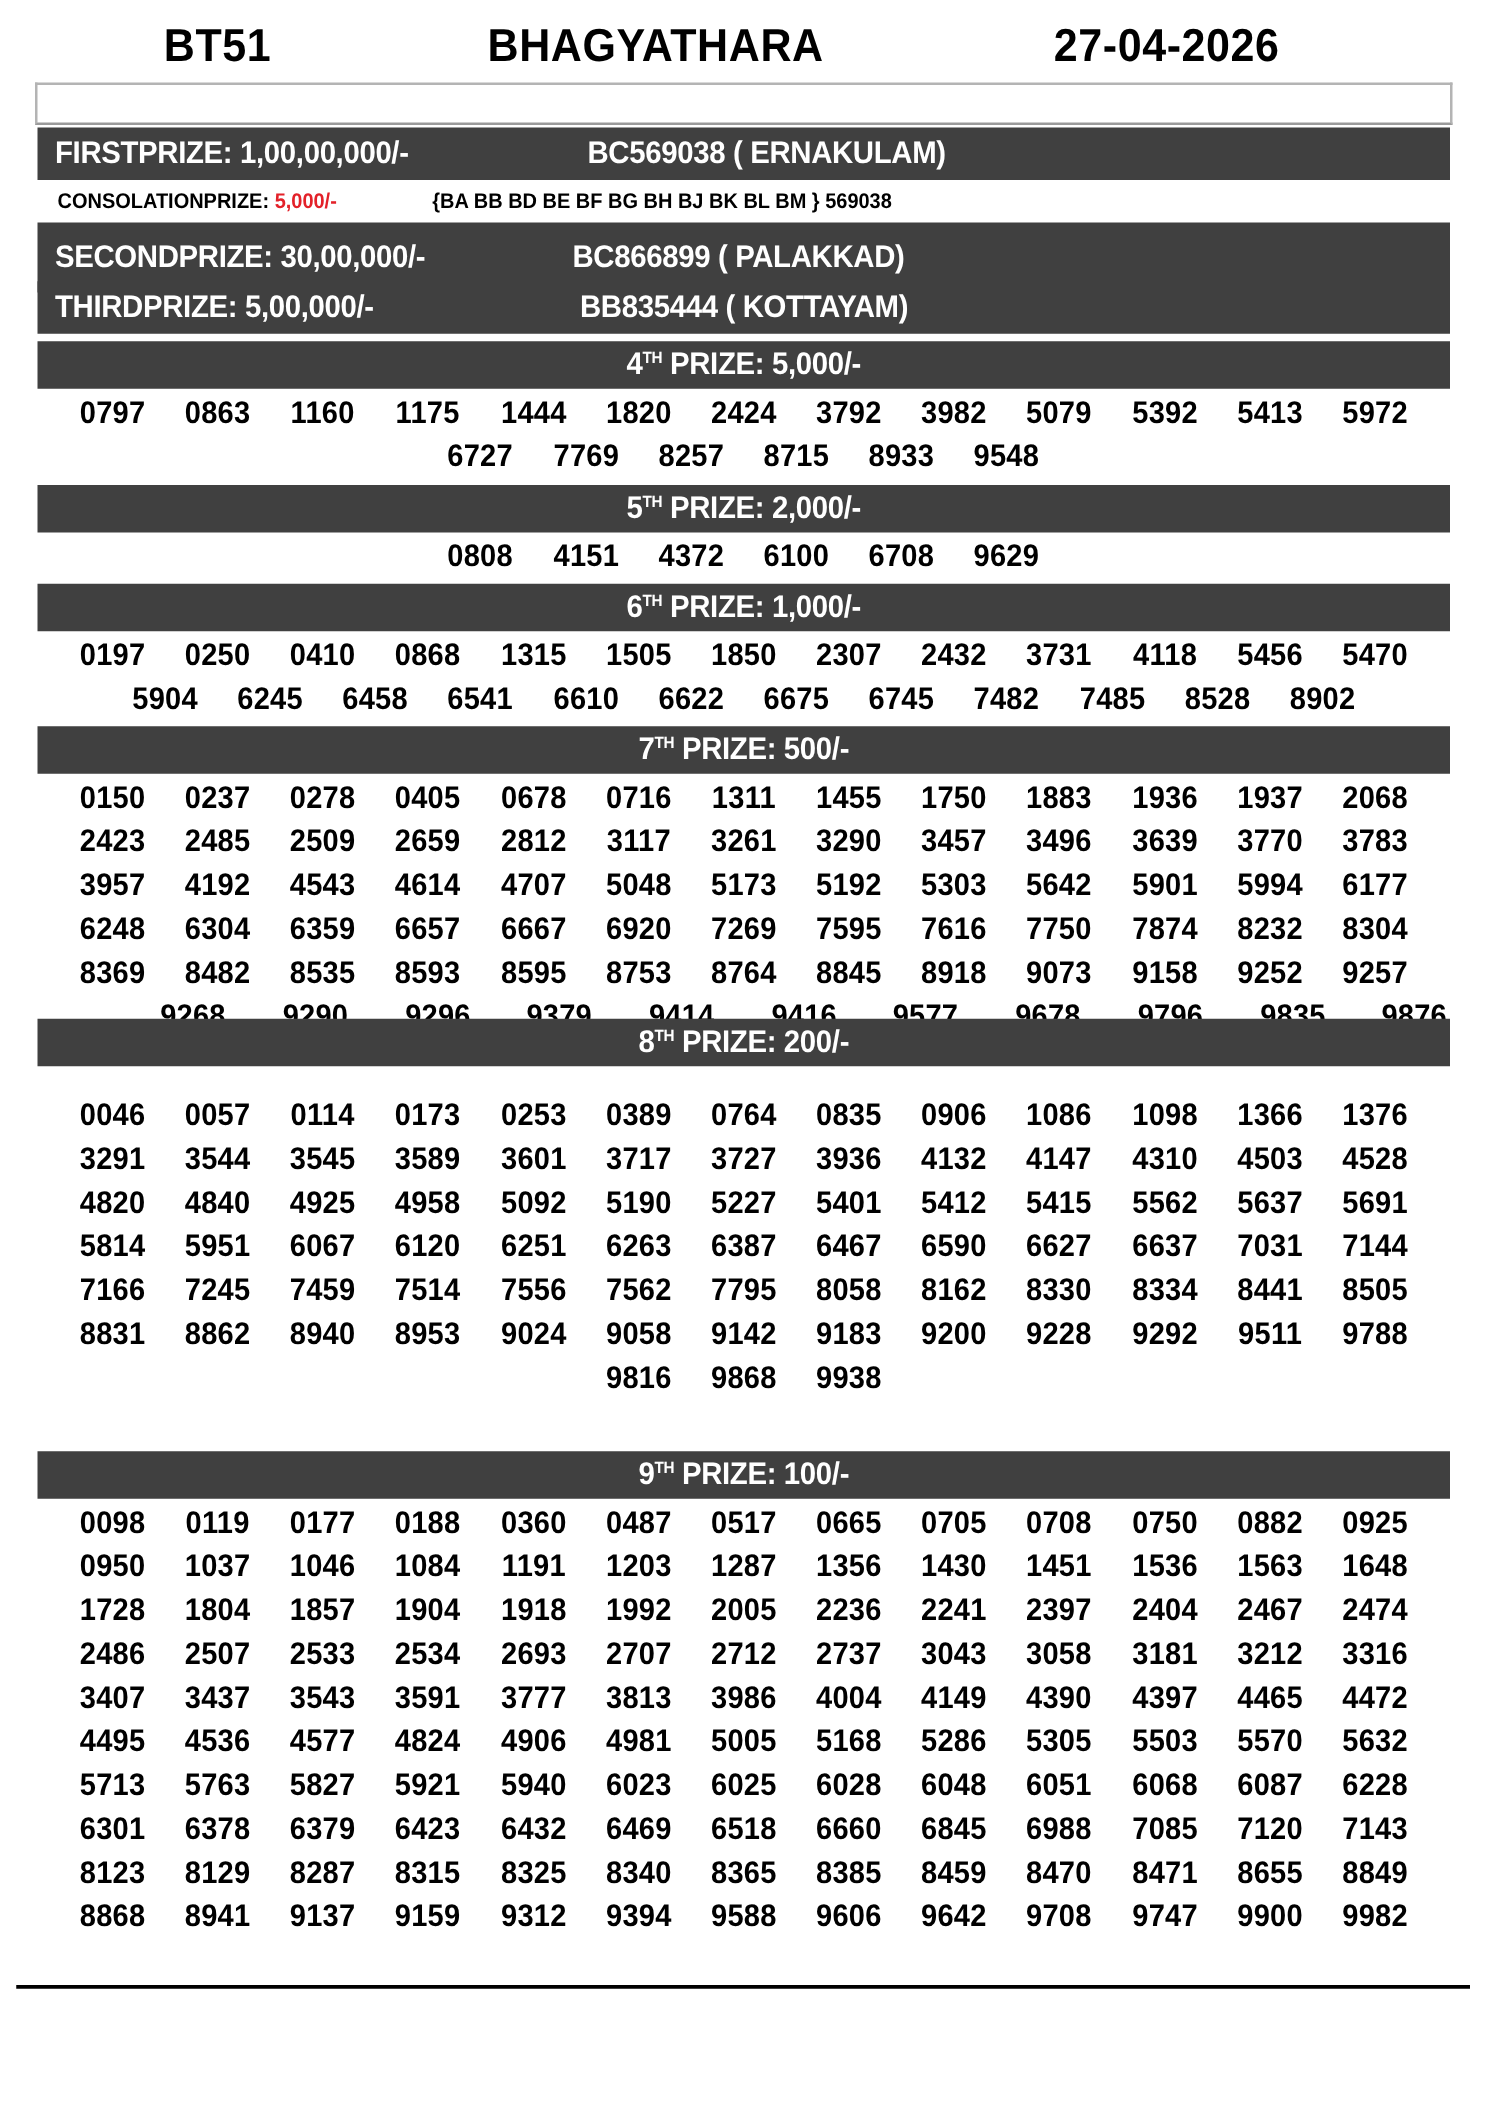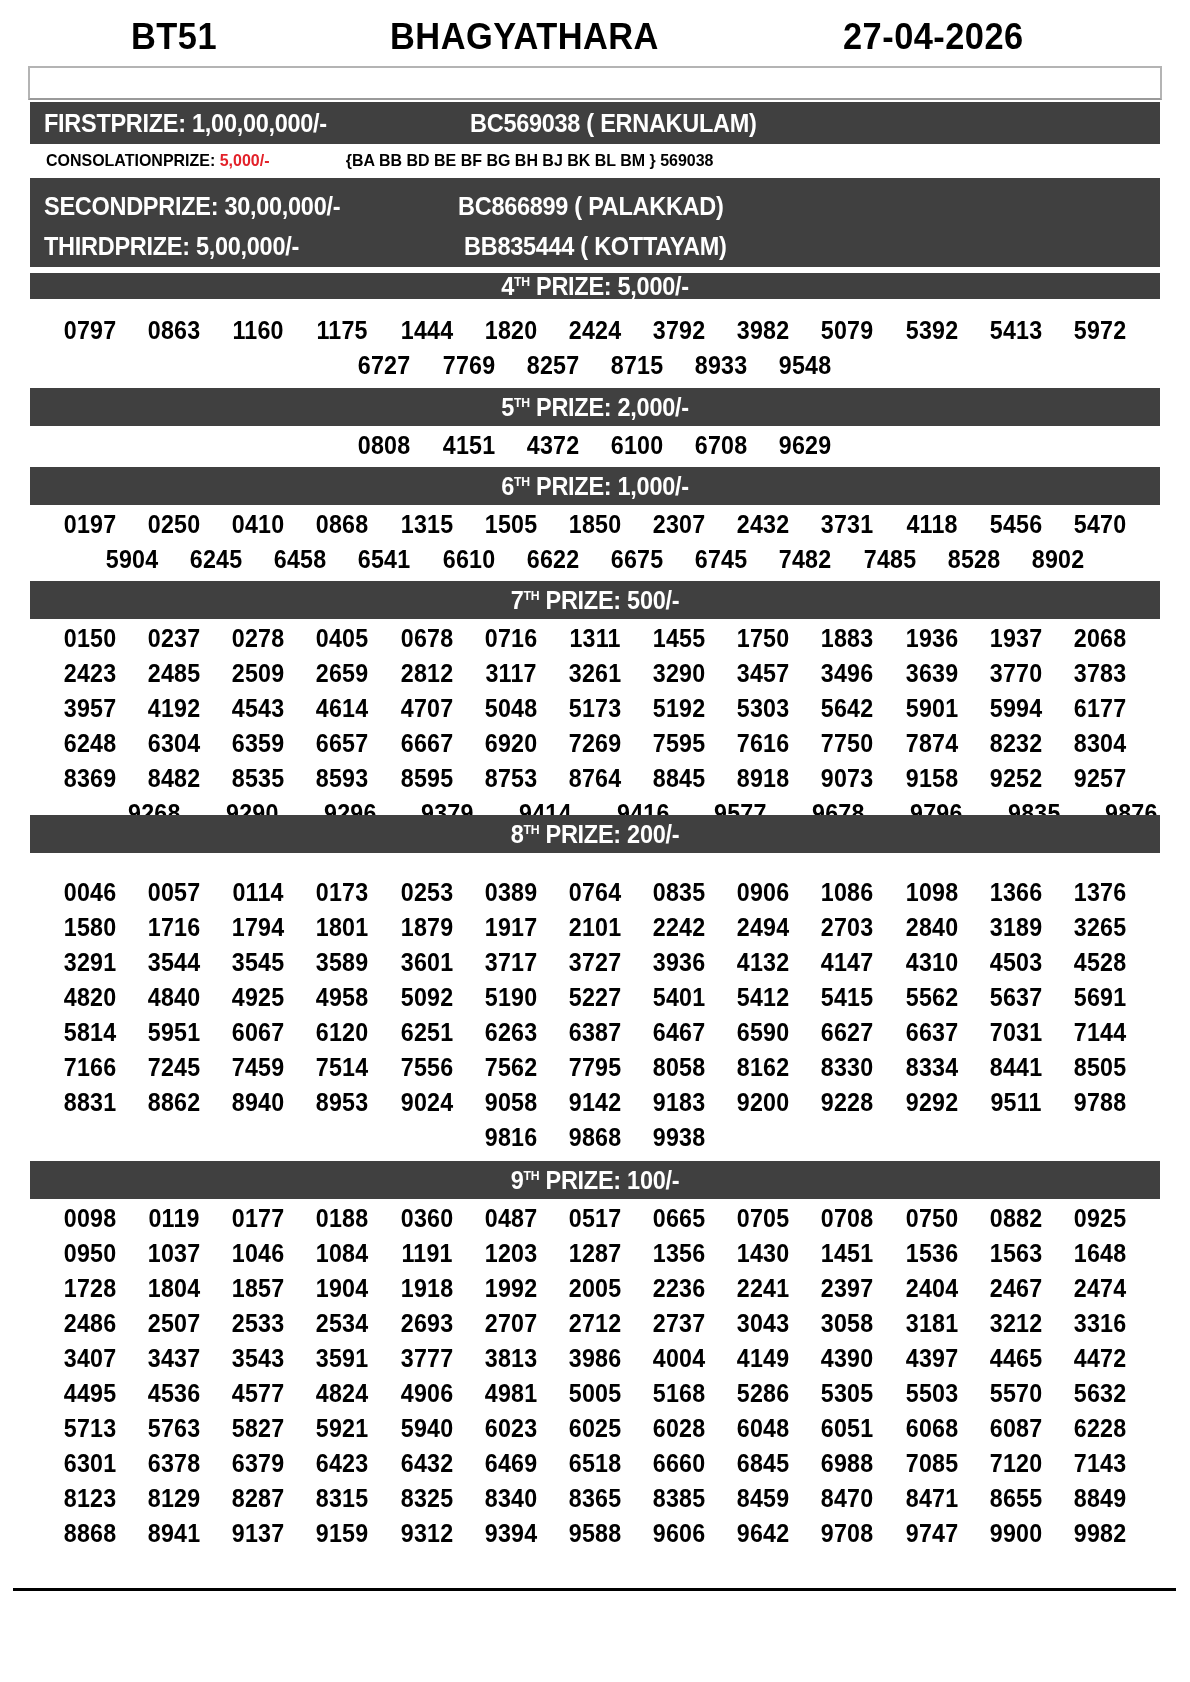--- a/index.html
+++ b/index.html
@@ -53,21 +53,21 @@
 <div class="bar" style="top:178px;height:56px;">
   <span class="lbl" style="left:14px;">SECONDPRIZE: 30,00,000/-</span>
   <span class="lbl" style="left:428px;">BC866899 ( PALAKKAD)</span>
 </div>
 
 <div class="bar" style="top:225px;height:42px;">
   <span class="lbl" style="left:14px;">THIRDPRIZE: 5,00,000/-</span>
   <span class="lbl" style="left:434px;">BB835444 ( KOTTAYAM)</span>
 </div>
 
-<div class="bar center" style="top:273px;height:26px;padding-left:40px;">
+<div class="bar center" style="top:273px;height:38px;padding-left:40px;">
   <span class="lbl"><span>4</span><sup>TH</sup><span> PRIZE: 5,000/-</span></span>
 </div>
 <div class="grid" style="top:313px;">
     <div class="num-row">
       <span class="num">0797</span>
       <span class="num">0863</span>
       <span class="num">1160</span>
       <span class="num">1175</span>
       <span class="num">1444</span>
       <span class="num">1820</span>
@@ -245,35 +245,20 @@
       <span class="num">0389</span>
       <span class="num">0764</span>
       <span class="num">0835</span>
       <span class="num">0906</span>
       <span class="num">1086</span>
       <span class="num">1098</span>
       <span class="num">1366</span>
       <span class="num">1376</span>
     </div>
     <div class="num-row">
-      <span class="num">1580</span>
-      <span class="num">1716</span>
-      <span class="num">1794</span>
-      <span class="num">1801</span>
-      <span class="num">1879</span>
-      <span class="num">1917</span>
-      <span class="num">2101</span>
-      <span class="num">2242</span>
-      <span class="num">2494</span>
-      <span class="num">2703</span>
-      <span class="num">2840</span>
-      <span class="num">3189</span>
-      <span class="num">3265</span>
-    </div>
-    <div class="num-row">
       <span class="num">3291</span>
       <span class="num">3544</span>
       <span class="num">3545</span>
       <span class="num">3589</span>
       <span class="num">3601</span>
       <span class="num">3717</span>
       <span class="num">3727</span>
       <span class="num">3936</span>
       <span class="num">4132</span>
       <span class="num">4147</span>

